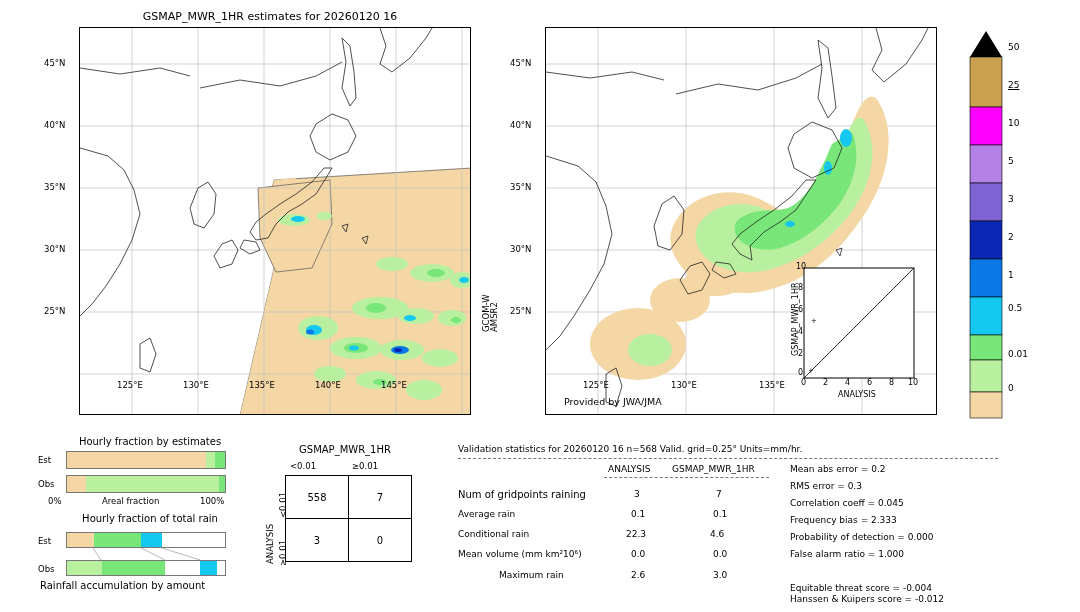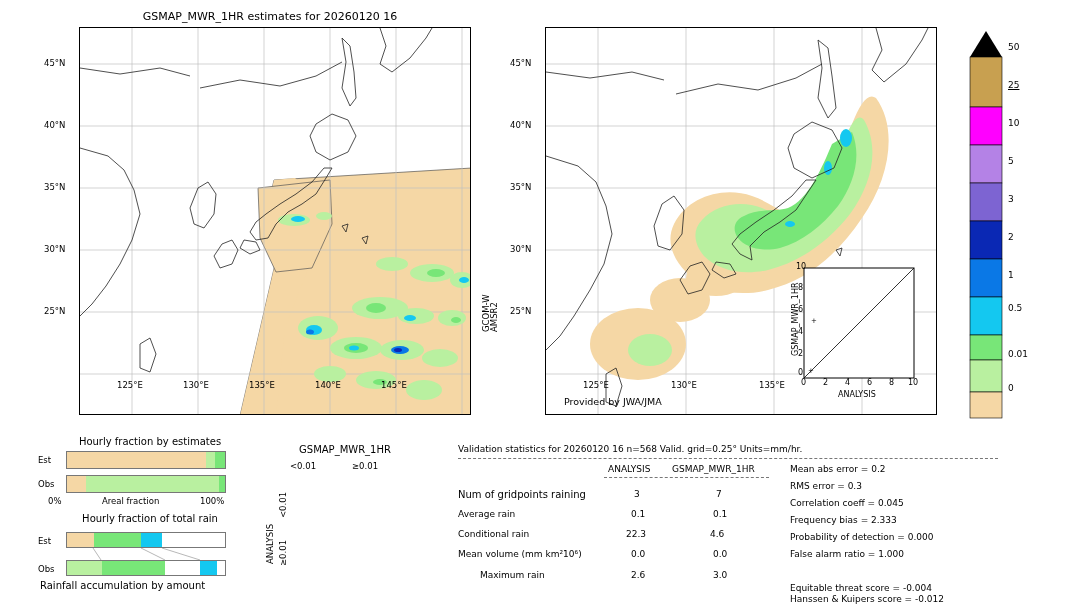--- a/index.html
+++ b/index.html
@@ -298,20 +298,34 @@
   <div class="abs" style="left:256px;top:478px;width:12px;height:90px;">
     <div class="rot axlabel" style="position:absolute;left:9px;top:86px;">ANALYSIS</div>
   </div>
   <div class="abs axlabel" style="left:268px;top:478px;width:14px;height:42px;">
     <div class="rot" style="position:absolute;left:10px;top:40px;font-size:8.5px;">&lt;0.01</div>
   </div>
   <div class="abs axlabel" style="left:268px;top:524px;width:14px;height:44px;">
     <div class="rot" style="position:absolute;left:10px;top:42px;font-size:8.5px;">≥0.01</div>
   </div>
 
+  <div class="abs" style="left:285px;top:475px;">
+    <table class="ct">
+      <tbody>
+          <tr>
+        <td>558</td>
+        <td>7</td>
+      </tr>
+      <tr>
+        <td>3</td>
+        <td>0</td>
+      </tr>
+    </tbody>
+      </table>
+  </div>
 
   <div class="abs" style="left:458px;top:444px;font-size:9px;">Validation statistics for 20260120 16  n=568 Valid. grid=0.25°  Units=mm/hr.</div>
   <div class="abs" style="left:458px;top:458px;width:540px;border-top:1px dashed #777;"></div>
 
   <div class="abs" style="left:608px;top:464px;font-size:9px;">ANALYSIS</div>
   <div class="abs" style="left:672px;top:464px;font-size:9px;">GSMAP_MWR_1HR</div>
   <div class="abs" style="left:604px;top:477px;width:165px;border-top:1px dashed #777;"></div>
 
   <div class="abs" style="left:458px;top:489px;font-size:10px;">Num of gridpoints raining</div>
   <div class="abs" style="left:634px;top:489px;font-size:9px;">3</div>
@@ -322,21 +336,21 @@
   <div class="abs" style="left:713px;top:509px;font-size:9px;">0.1</div>
 
   <div class="abs" style="left:458px;top:529px;font-size:9px;">Conditional rain</div>
   <div class="abs" style="left:626px;top:529px;font-size:9px;">22.3</div>
   <div class="abs" style="left:710px;top:529px;font-size:9px;">4.6</div>
 
   <div class="abs" style="left:458px;top:549px;font-size:9px;">Mean volume (mm km²10⁶)</div>
   <div class="abs" style="left:631px;top:549px;font-size:9px;">0.0</div>
   <div class="abs" style="left:713px;top:549px;font-size:9px;">0.0</div>
 
-  <div class="abs" style="left:432px;top:570px;font-size:9px;padding-left:48px;">Maximum rain</div>
+  <div class="abs" style="left:451px;top:570px;font-size:9px;padding-left:48px;">Maximum rain</div>
   <div class="abs" style="left:631px;top:570px;font-size:9px;">2.6</div>
   <div class="abs" style="left:713px;top:570px;font-size:9px;">3.0</div>
 
   <div class="abs" style="left:790px;top:464px;font-size:9px;">Mean abs error =  0.2</div>
   <div class="abs" style="left:790px;top:481px;font-size:9px;">RMS error =  0.3</div>
   <div class="abs" style="left:790px;top:498px;font-size:9px;">Correlation coeff =  0.045</div>
   <div class="abs" style="left:790px;top:515px;font-size:9px;">Frequency bias =  2.333</div>
   <div class="abs" style="left:790px;top:532px;font-size:9px;">Probability of detection =  0.000</div>
   <div class="abs" style="left:790px;top:549px;font-size:9px;">False alarm ratio =  1.000</div>
   <div class="abs" style="left:790px;top:594px;font-size:9px;">Hanssen &amp; Kuipers score = -0.012</div>

